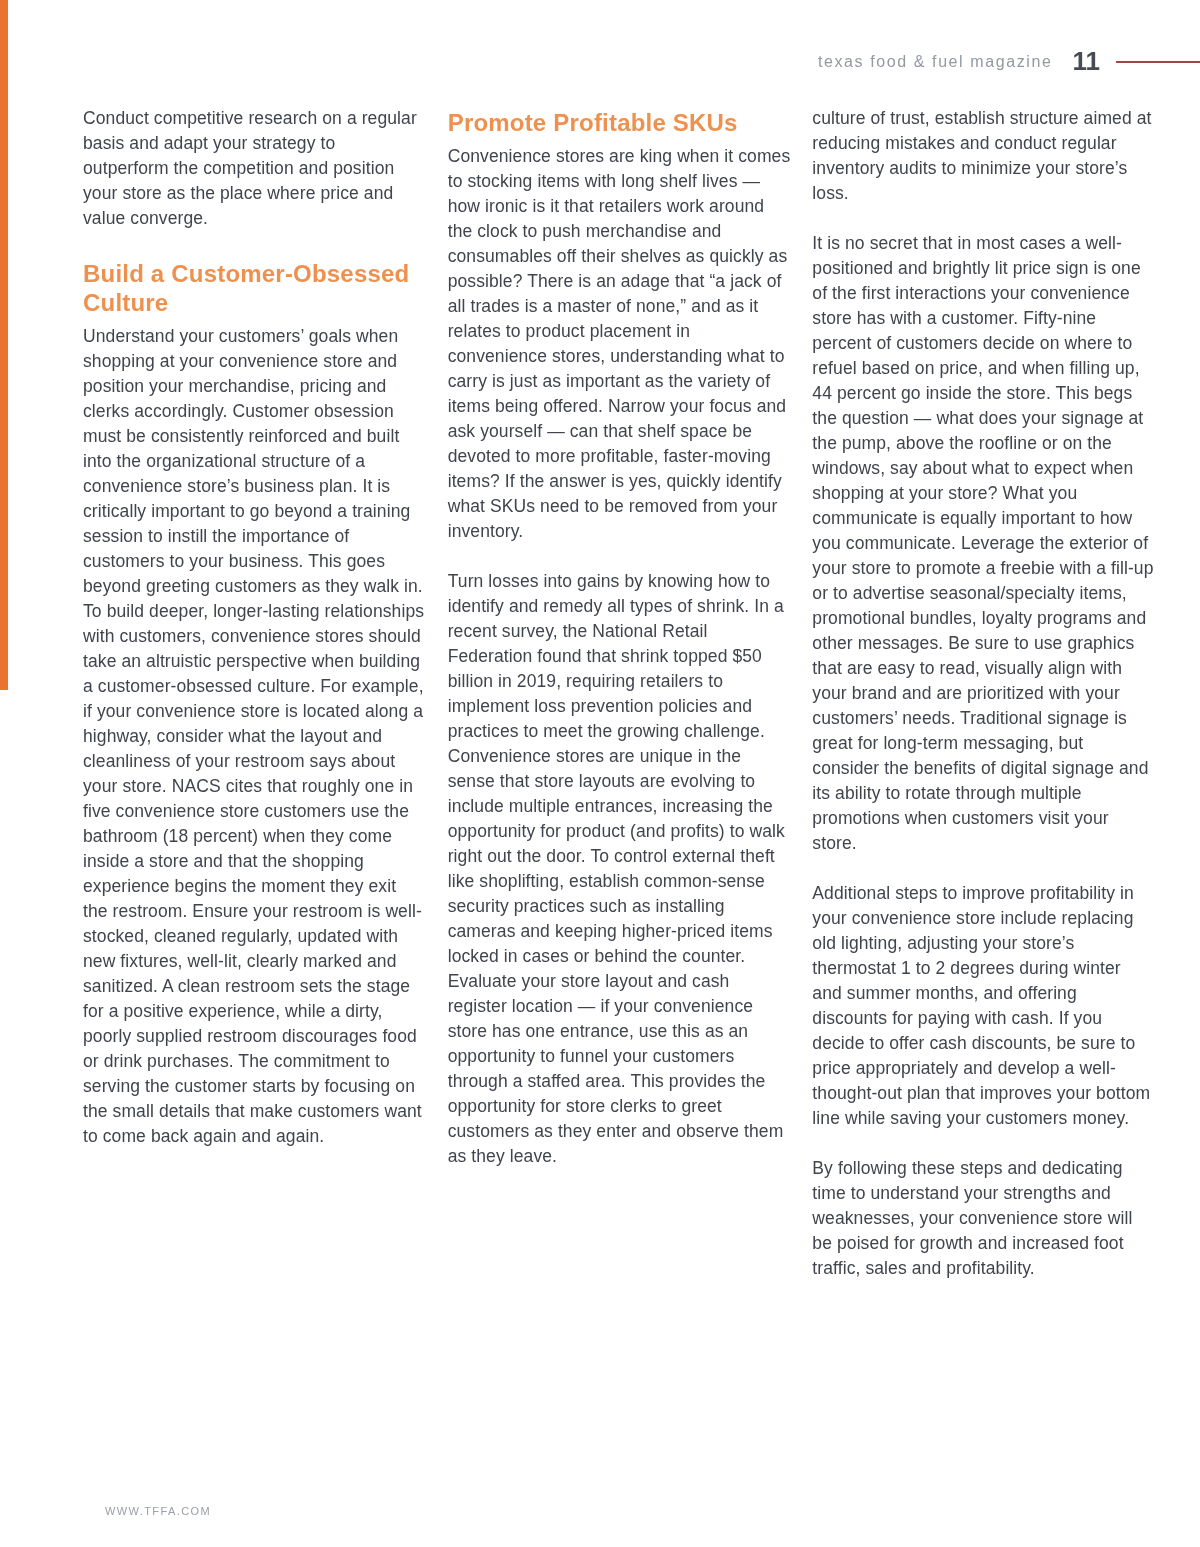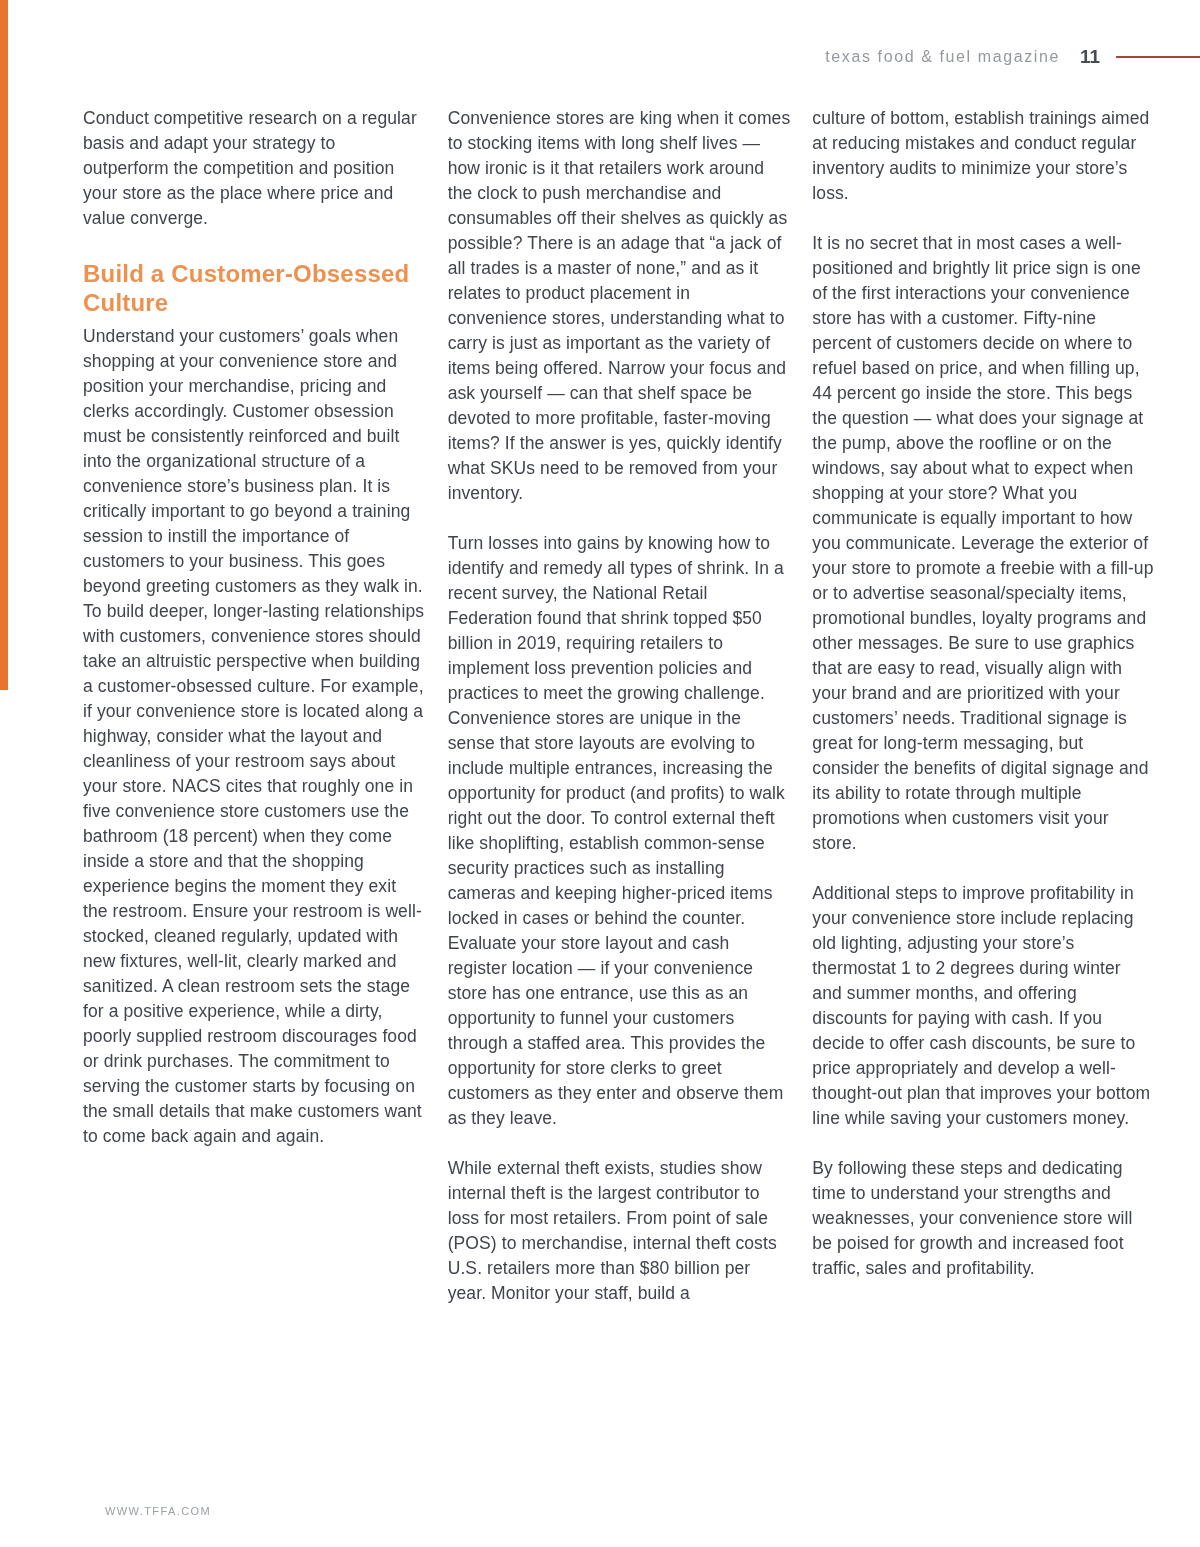--- a/index.html
+++ b/index.html
@@ -27,21 +27,21 @@
     display: flex;
     align-items: center;
   }
   .magazine-title {
     color: #94999f;
     font-size: 16px;
     letter-spacing: 1.6px;
   }
   .page-number {
     color: #474b53;
-    font-size: 19px;
+    font-size: 26px;
     font-weight: bold;
     margin-left: 20px;
   }
   .header-rule {
     width: 84px;
     height: 2px;
     background: #a34440;
     margin-left: 16px;
   }
   .columns {
@@ -103,27 +103,27 @@
 
   <main class="columns">
 
     <section class="col">
       <p>Conduct competitive research on a regular basis and adapt your strategy to outperform the competition and position your store as the place where price and value converge.</p>
       <h2 class="section-heading">Build a Customer-Obsessed Culture</h2>
       <p>Understand your customers’ goals when shopping at your convenience store and position your merchandise, pricing and clerks accordingly. Customer obsession must be consistently reinforced and built into the organizational structure of a convenience store’s business plan. It is critically important to go beyond a training session to instill the importance of customers to your business. This goes beyond greeting customers as they walk in. To build deeper, longer-lasting relationships with customers, convenience stores should take an altruistic perspective when building a customer-obsessed culture. For example, if your convenience store is located along a highway, consider what the layout and cleanliness of your restroom says about your store. NACS cites that roughly one in five convenience store customers use the bathroom (18 percent) when they come inside a store and that the shopping experience begins the moment they exit the restroom. Ensure your restroom is well-stocked, cleaned regularly, updated with new fixtures, well-lit, clearly marked and sanitized. A clean restroom sets the stage for a positive experience, while a dirty, poorly supplied restroom discourages food or drink purchases. The commitment to serving the customer starts by focusing on the small details that make customers want to come back again and again.</p>
     </section>
 
     <section class="col">
+      <h2 class="section-heading">Promote Profitable SKUs</h2>
       <p>Convenience stores are king when it comes to stocking items with long shelf lives — how ironic is it that retailers work around the clock to push merchandise and consumables off their shelves as quickly as possible? There is an adage that “a jack of all trades is a master of none,” and as it relates to product placement in convenience stores, understanding what to carry is just as important as the variety of items being offered. Narrow your focus and ask yourself — can that shelf space be devoted to more profitable, faster-moving items? If the answer is yes, quickly identify what SKUs need to be removed from your inventory.</p>
       <p>Turn losses into gains by knowing how to identify and remedy all types of shrink. In a recent survey, the National Retail Federation found that shrink topped $50 billion in 2019, requiring retailers to implement loss prevention policies and practices to meet the growing challenge. Convenience stores are unique in the sense that store layouts are evolving to include multiple entrances, increasing the opportunity for product (and profits) to walk right out the door. To control external theft like shoplifting, establish common-sense security practices such as installing cameras and keeping higher-priced items locked in cases or behind the counter. Evaluate your store layout and cash register location — if your convenience store has one entrance, use this as an opportunity to funnel your customers through a staffed area. This provides the opportunity for store clerks to greet customers as they enter and observe them as they leave.</p>
-      <p>While external theft exists, studies show internal theft is the largest contributor to loss for most retailers. From point of sale (POS) to merchandise, internal theft costs U.S. retailers more than $80 billion per year. Monitor your staff, build a</p>
     </section>
 
     <section class="col">
-      <p>culture of bottom, establish trainings aimed at reducing mistakes and conduct regular inventory audits to minimize your store’s loss.</p>
+      <p>culture of trust, establish structure aimed at reducing mistakes and conduct regular inventory audits to minimize your store’s loss.</p>
       <p>It is no secret that in most cases a well-positioned and brightly lit price sign is one of the first interactions your convenience store has with a customer. Fifty-nine percent of customers decide on where to refuel based on price, and when filling up, 44 percent go inside the store. This begs the question — what does your signage at the pump, above the roofline or on the windows, say about what to expect when shopping at your store? What you communicate is equally important to how you communicate. Leverage the exterior of your store to promote a freebie with a fill-up or to advertise seasonal/specialty items, promotional bundles, loyalty programs and other messages. Be sure to use graphics that are easy to read, visually align with your brand and are prioritized with your customers’ needs. Traditional signage is great for long-term messaging, but consider the benefits of digital signage and its ability to rotate through multiple promotions when customers visit your store.</p>
       <p>Additional steps to improve profitability in your convenience store include replacing old lighting, adjusting your store’s thermostat 1 to 2 degrees during winter and summer months, and offering discounts for paying with cash. If you decide to offer cash discounts, be sure to price appropriately and develop a well-thought-out plan that improves your bottom line while saving your customers money.</p>
       <p>By following these steps and dedicating time to understand your strengths and weaknesses, your convenience store will be poised for growth and increased foot traffic, sales and profitability.</p>
     </section>
 
   </main>
 
   <footer class="page-footer">
     <span class="website-url">WWW.TFFA.COM</span>
   </footer>

